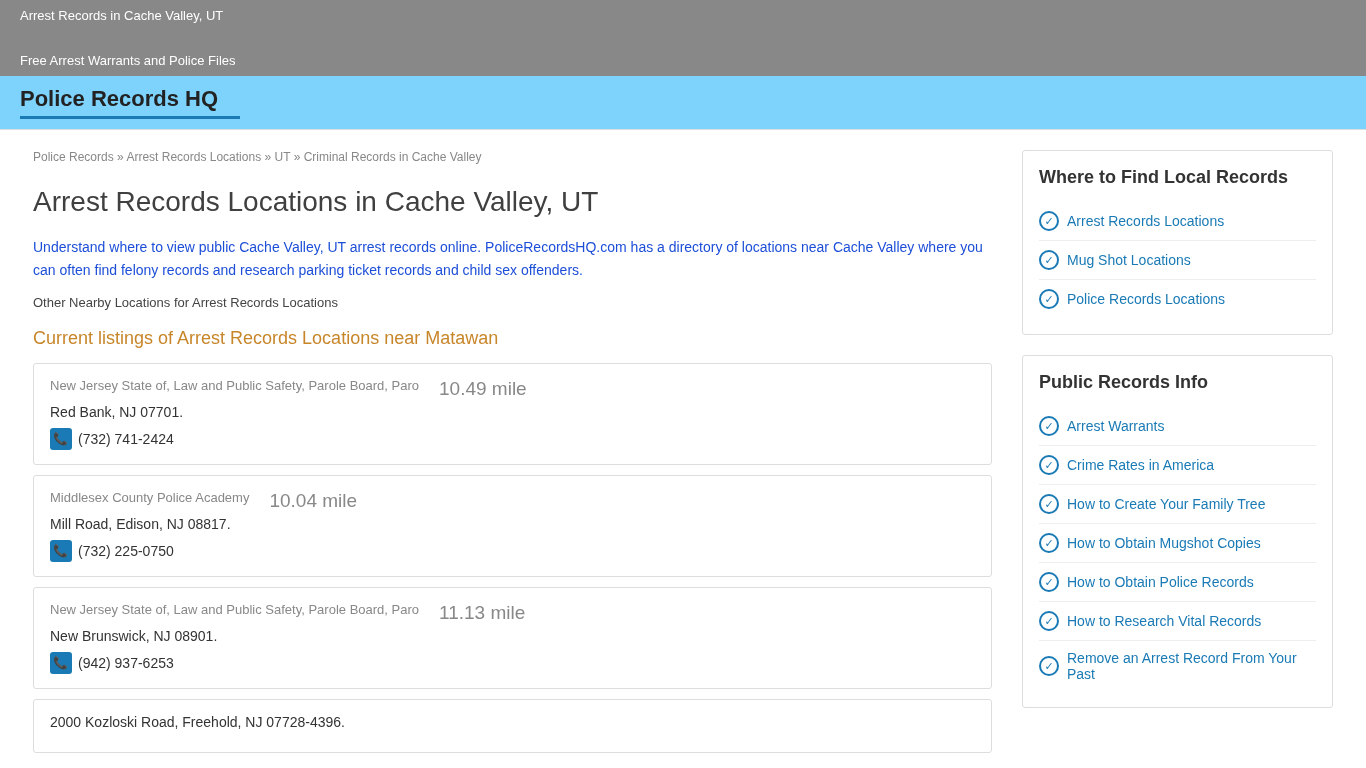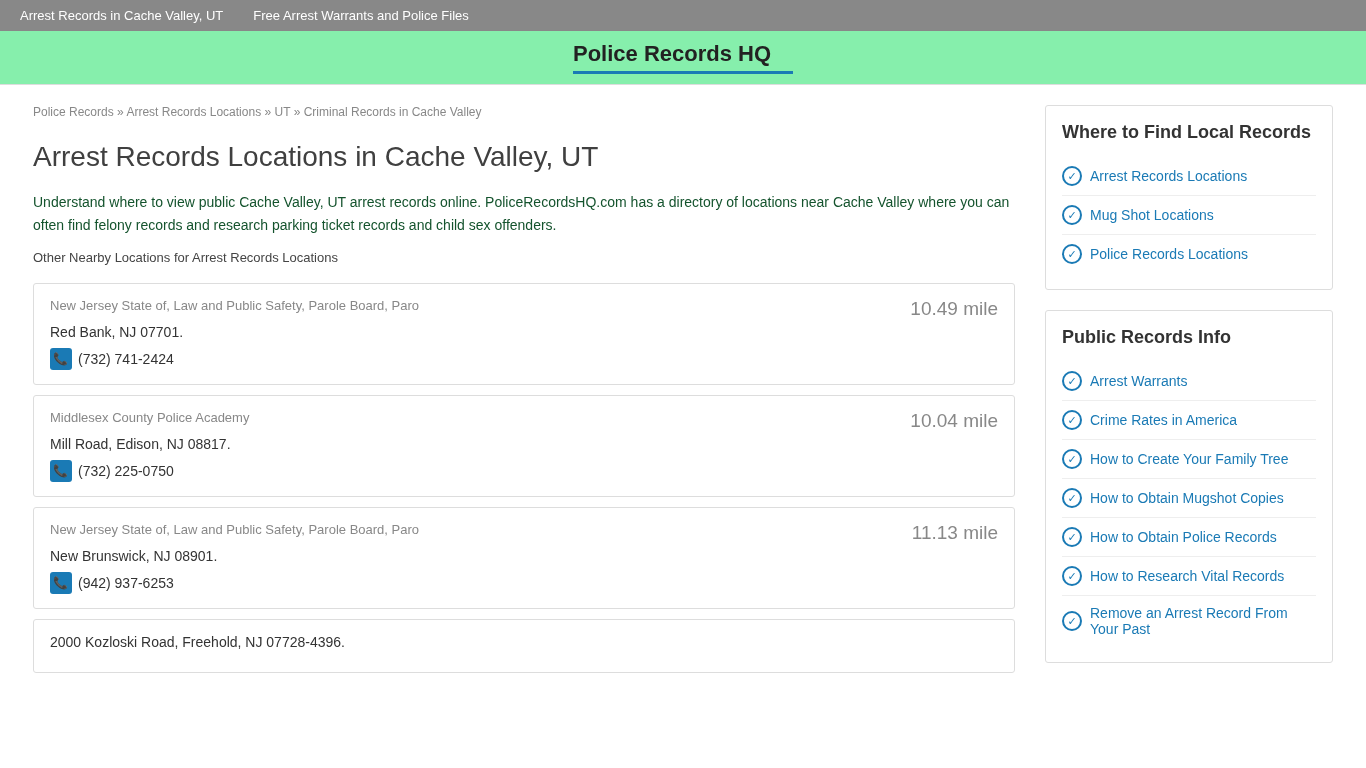--- a/index.html
+++ b/index.html
@@ -4,35 +4,35 @@
   <style>
     * { margin: 0; padding: 0; box-sizing: border-box; }
     body { font-family: Arial, sans-serif; font-size: 14px; color: #333; background: #fff; }
 
     
     .top-bar {
       background: #888;
       padding: 8px 20px;
       display: flex;
       gap: 30px;
+      flex-direction: column;
     }
     .top-bar a {
       color: #fff;
       text-decoration: none;
       font-size: 13px;
     }
 
     
     .header {
       display: flex;
       align-items: center;
       padding: 10px 20px;
       border-bottom: 1px solid #ddd;
-      background: #86efac;
-      justify-content: center;
+      background: #7dd3fc;
     }
     .logo {
       font-size: 22px;
       font-weight: bold;
       color: #222;
       min-width: 220px;
       border-bottom: 3px solid #1a7ab5;
       padding-bottom: 4px;
       text-decoration: none;
     }
@@ -87,21 +87,21 @@
       font-size: 28px;
       font-weight: normal;
       color: #404040;
       margin-bottom: 16px;
       line-height: 1.3;
     }
 
     
     .description {
       font-size: 14px;
-      color: #14532d;
+      color: #1d4ed8;
       line-height: 1.6;
       margin-bottom: 14px;
     }
 
     .nearby-text {
       font-size: 13px;
       color: #444;
       margin-bottom: 18px;
     }
 
@@ -116,24 +116,22 @@
     
     .location-card {
       border: 1px solid #ddd;
       border-radius: 3px;
       padding: 14px 16px;
       margin-bottom: 10px;
       background: #fff;
     }
     .location-card-header {
       display: flex;
-      justify-content: space-between;
       align-items: flex-start;
       margin-bottom: 4px;
-      gap: 25px;
     }
     .location-name {
       font-size: 13px;
       color: #888;
       font-weight: normal;
     }
     .location-distance {
       font-size: 19px;
       color: #888;
       white-space: nowrap;
@@ -158,21 +156,21 @@
       width: 22px;
       height: 22px;
       background: #1a7ab5;
       border-radius: 3px;
       color: #fff;
       font-size: 12px;
     }
 
     
     .sidebar {
-      width: 288px;
+      width: 311px;
       flex-shrink: 0;
     }
 
     .sidebar-box {
       border: 1px solid #ddd;
       border-radius: 3px;
       padding: 16px;
       margin-bottom: 20px;
     }
 
@@ -234,20 +232,21 @@
       <span> » </span>
       <a>Criminal Records in Cache Valley</a>
     </div>
 
     <h1 class="page-title">Arrest Records Locations in Cache Valley, UT</h1>
 
     <p class="description">Understand where to view public Cache Valley, UT arrest records online. PoliceRecordsHQ.com has a directory of locations near Cache Valley where you can often find felony records and research parking ticket records and child sex offenders.</p>
 
     <p class="nearby-text">Other Nearby Locations for Arrest Records Locations</p>
 
+    <h2 class="section-heading">Current listings of Arrest Records Locations near Matawan</h2>
 
     <div class="location-card">
       <div class="location-card-header">
         <span class="location-name">New Jersey State of, Law and Public Safety, Parole Board, Paro</span>
         <span class="location-distance">10.49 mile</span>
       </div>
       <div class="location-address">Red Bank, NJ 07701.</div>
       <div class="location-phone">
         <span class="phone-icon">📞</span>
         <span>(732) 741-2424</span>

